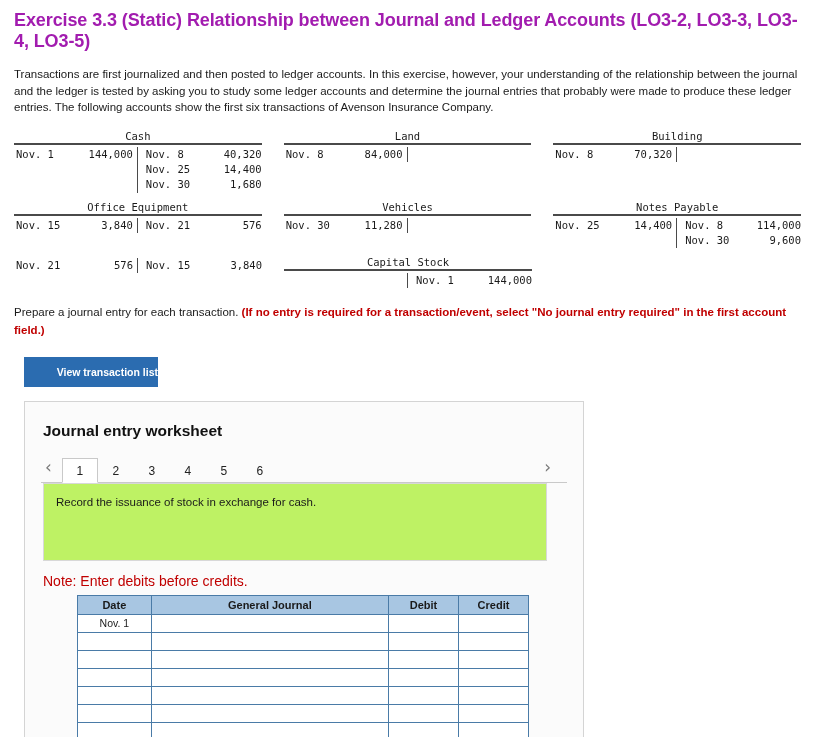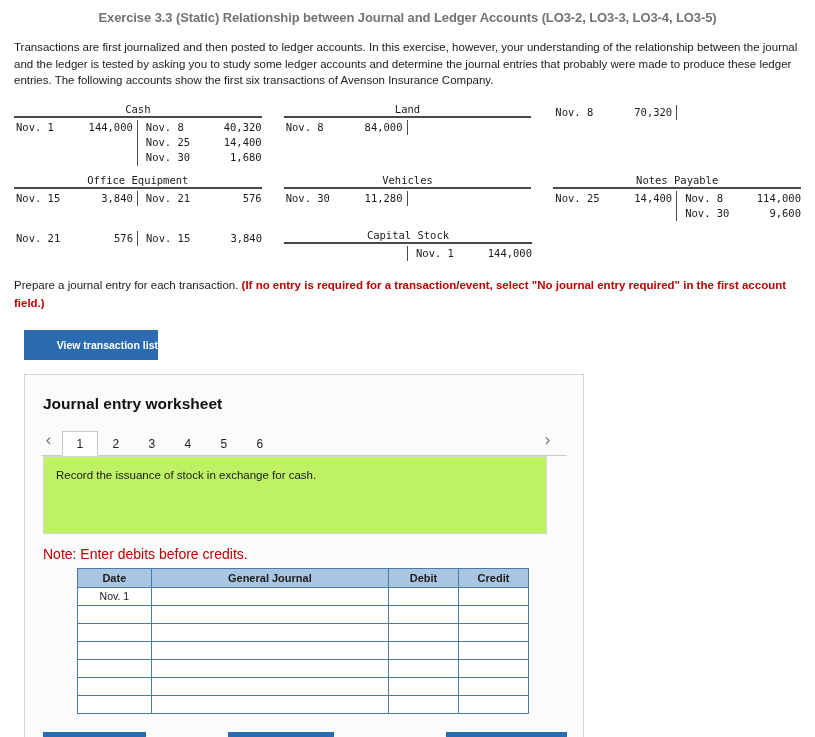--- a/index.html
+++ b/index.html
@@ -15,26 +15,25 @@
     color: #1a1a1a;
     position: relative;
     overflow: hidden;
   }
   .page {
     padding: 8px 14px 0 14px;
     box-sizing: border-box;
     width: 815px;
   }
   h1.title {
-    font-size: 13px;
+    font-size: 18px;
     font-weight: bold;
     margin: 2px 0 14px 0;
     letter-spacing: -0.1px;
-    color: #737373;
-    text-align: center;
+    color: #a21caf;
   }
   p.intro {
     font-size: 11.5px;
     line-height: 1.45;
     margin: 0 0 14px 0;
     width: 785px;
     color: #1a1a1a;
   }
 
   
@@ -252,20 +251,21 @@
           <div class="body">
             <div class="side left">
               <div class="line"><span class="d">Nov. 8</span><span class="v">84,000</span></div>
             </div>
             <div class="side right">
               <div class="line"><span class="d">&nbsp;</span><span class="v">&nbsp;</span></div>
             </div>
           </div>
         </div>
         <div class="tacct">
+          <div class="head">Building</div>
           <div class="body">
             <div class="side left">
               <div class="line"><span class="d">Nov. 8</span><span class="v">70,320</span></div>
             </div>
             <div class="side right">
               <div class="line"><span class="d">&nbsp;</span><span class="v">&nbsp;</span></div>
             </div>
           </div>
         </div>
       </div>

